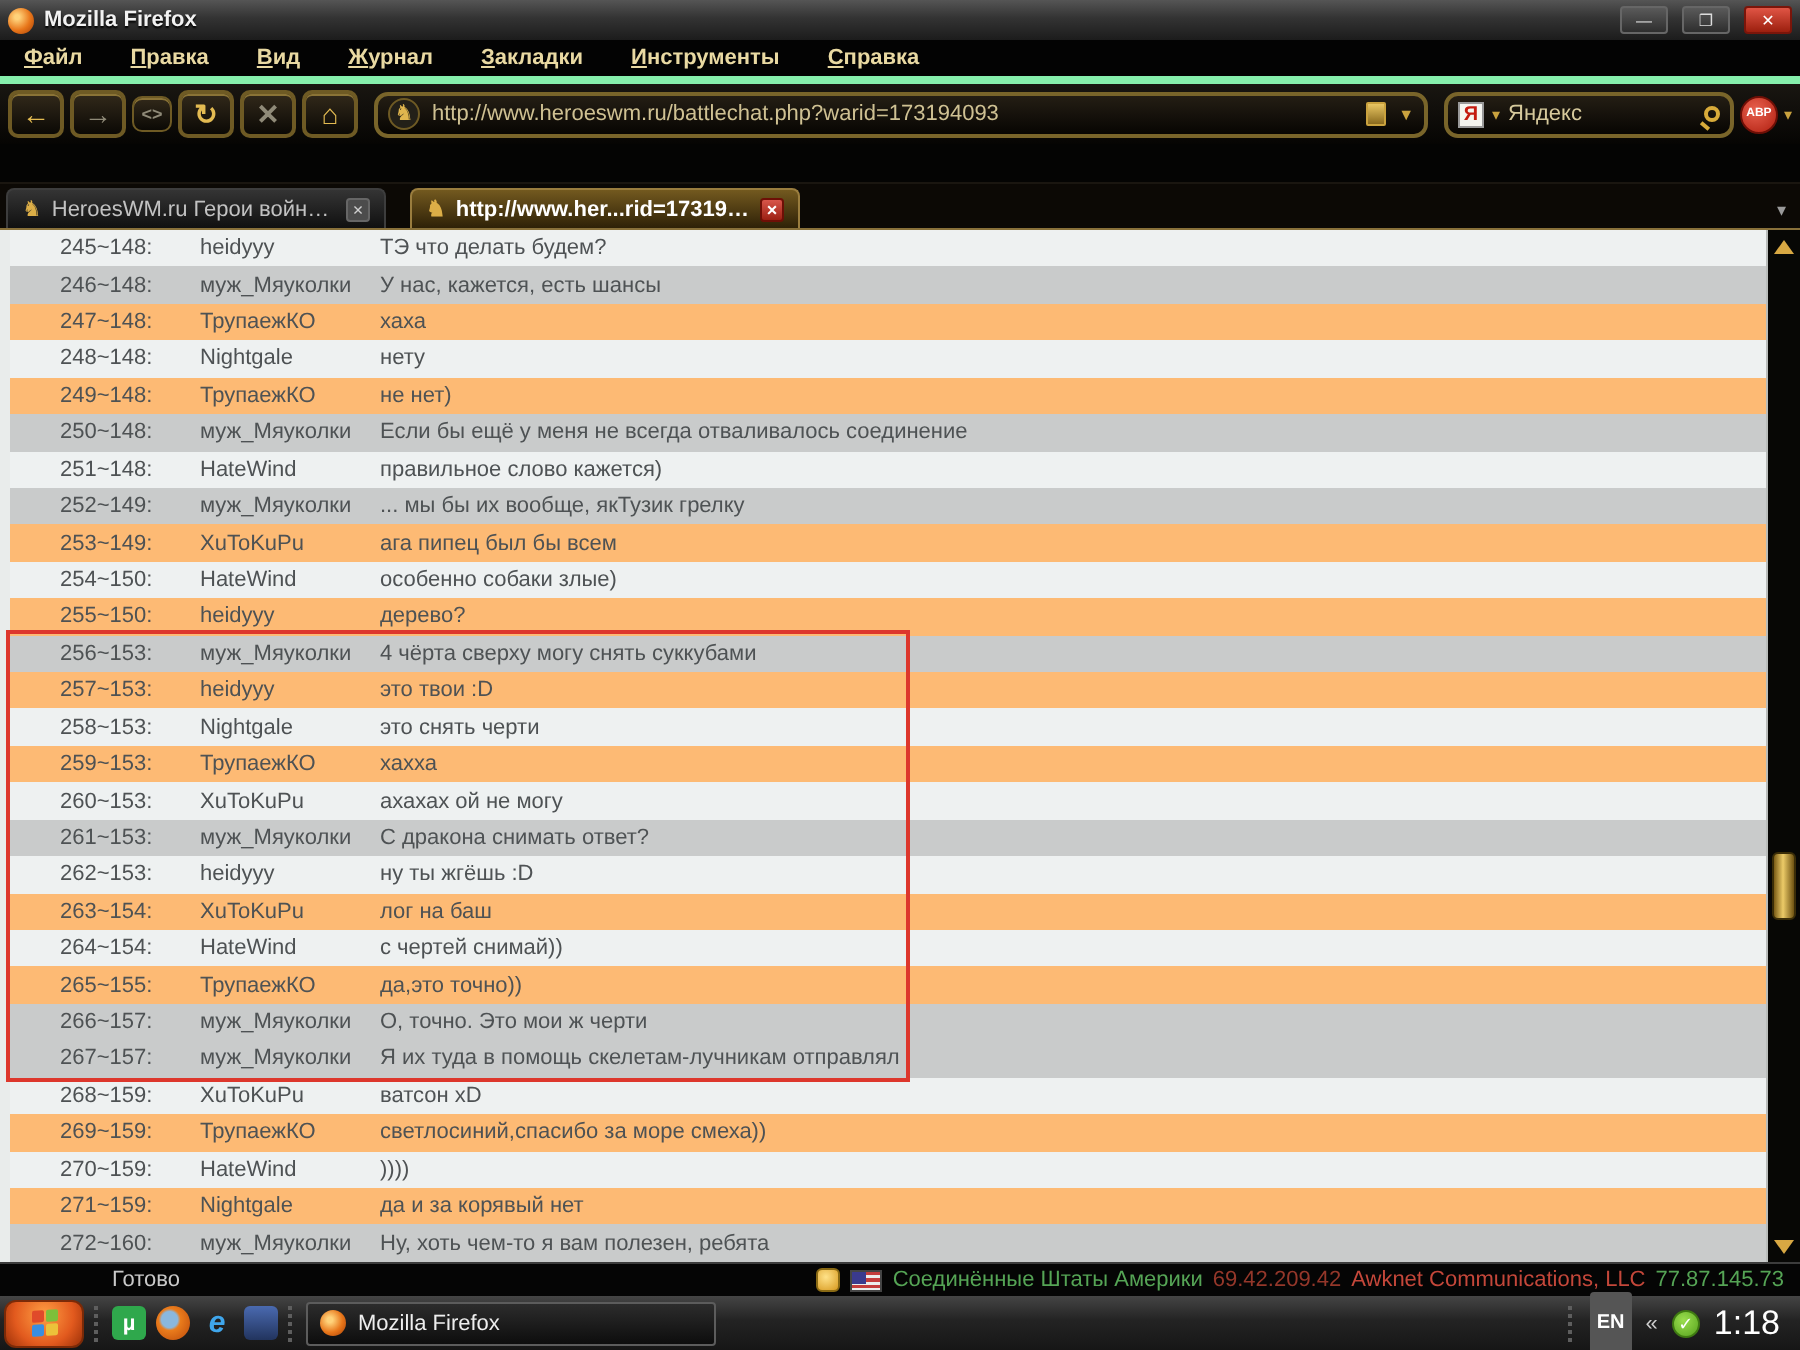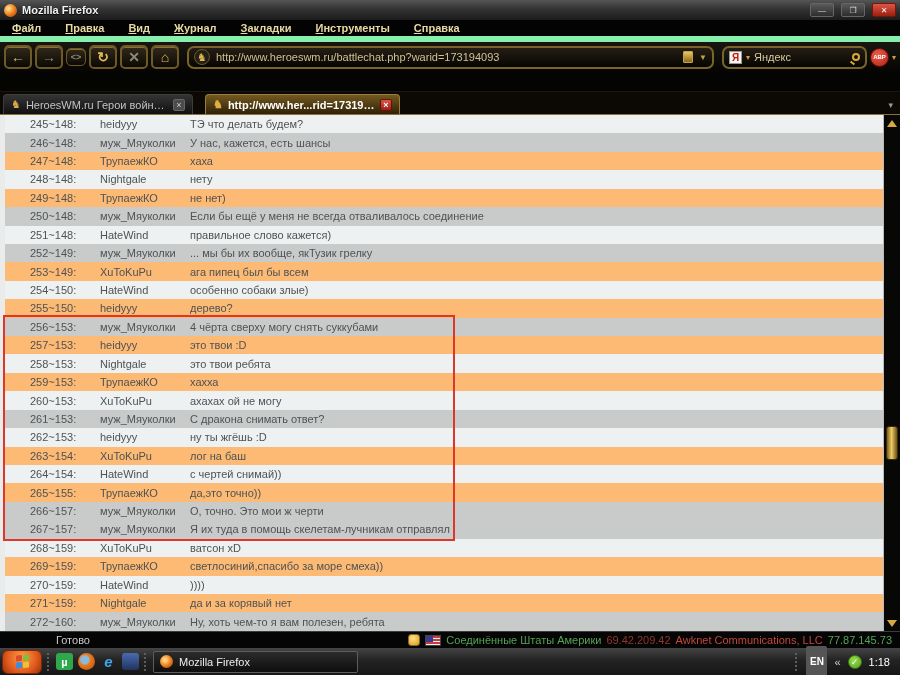--- a/index.html
+++ b/index.html
@@ -13,21 +13,21 @@
   .ff-logo { width:13px; height:13px; border-radius:50%;
              background:radial-gradient(circle at 35% 35%, #ffd27a 10%, #e8761a 55%, #a33d06); }
   .win-title { color:#f2f2f2; font-size:11px; font-weight:bold; text-shadow:0 1px 1px #000; flex:1; }
   .win-btn { width:24px; height:14px; border-radius:2px; border:1px solid #666;
              background:linear-gradient(#5a5a5a,#2e2e2e); color:#ddd; font-size:8px;
              display:flex; align-items:center; justify-content:center; margin-left:2px; }
   .win-btn.close { background:linear-gradient(#e05545,#9c1f0e); border-color:#7a150a; color:#fff; }
 
   
   .menubar { height:22px; background:#030303; display:flex; align-items:center; gap:24px;
-             padding-left:12px; border-bottom:6px solid #86efac; }
+             padding-left:12px; border-bottom:4px solid #86efac; }
   .menu-item { color:#e9d9a2; font-size:11px; font-weight:bold; cursor:default; }
   .menu-item .accel { text-decoration:underline; }
 
   
   .toolbar { height:30px; background:linear-gradient(#191611,#060503); display:flex;
              align-items:center; padding:0 4px; gap:3px; }
   .tb-btn { width:28px; height:24px; border:2px solid #6e5a24; border-radius:5px;
             background:linear-gradient(#32291a,#0b0905); color:#e3bb52; font-size:14px;
             font-weight:bold; display:flex; align-items:center; justify-content:center;
             box-shadow:inset 0 1px 0 #8a7336; }
@@ -140,21 +140,21 @@
   .mini-ff { width:13px; height:13px; border-radius:50%;
              background:radial-gradient(circle at 38% 38%, #ffd27a 12%, #e8761a 55%, #a33d06); }
   .tray { margin-left:auto; display:flex; align-items:center; gap:7px; padding-right:6px; }
   .lang-box { width:21px; height:32px; background:#555; color:#fff; font-size:10px; font-weight:bold;
               display:flex; align-items:center; justify-content:center; border-radius:2px; }
   .chevron { color:#cfcfcf; font-size:11px; }
   .tray-green { width:14px; height:14px; border-radius:50%;
                 background:radial-gradient(circle at 40% 35%, #9ade4e, #57a31e); color:#fff;
                 font-size:9px; display:flex; align-items:center; justify-content:center;
                 border:1px solid #3f7a12; }
-  .clock { color:#fff; font-size:11px; }
+  .clock { color:#fff; font-size:17px; }
 </style>
 </head>
 <body>
 
 <div class="screen">
 
   <div class="titlebar">
     <span class="ff-logo"></span>
     <span class="win-title">Mozilla Firefox</span>
     <span class="win-btn">—</span>
@@ -292,21 +292,21 @@
       <span class="c-msg">4 чёрта сверху могу снять суккубами</span>
     </div>
         <div class="chat-row shade-alt">
       <span class="c-time">257~153:</span>
       <span class="c-user">heidyyy</span>
       <span class="c-msg">это твои :D</span>
     </div>
         <div class="chat-row shade-light">
       <span class="c-time">258~153:</span>
       <span class="c-user">Nightgale</span>
-      <span class="c-msg">это твои ребята</span>
+      <span class="c-msg">это снять черти</span>
     </div>
         <div class="chat-row shade-alt">
       <span class="c-time">259~153:</span>
       <span class="c-user">ТрупаежКО</span>
       <span class="c-msg">хахха</span>
     </div>
         <div class="chat-row shade-light">
       <span class="c-time">260~153:</span>
       <span class="c-user">XuToKuPu</span>
       <span class="c-msg">ахахах ой не могу</span>

